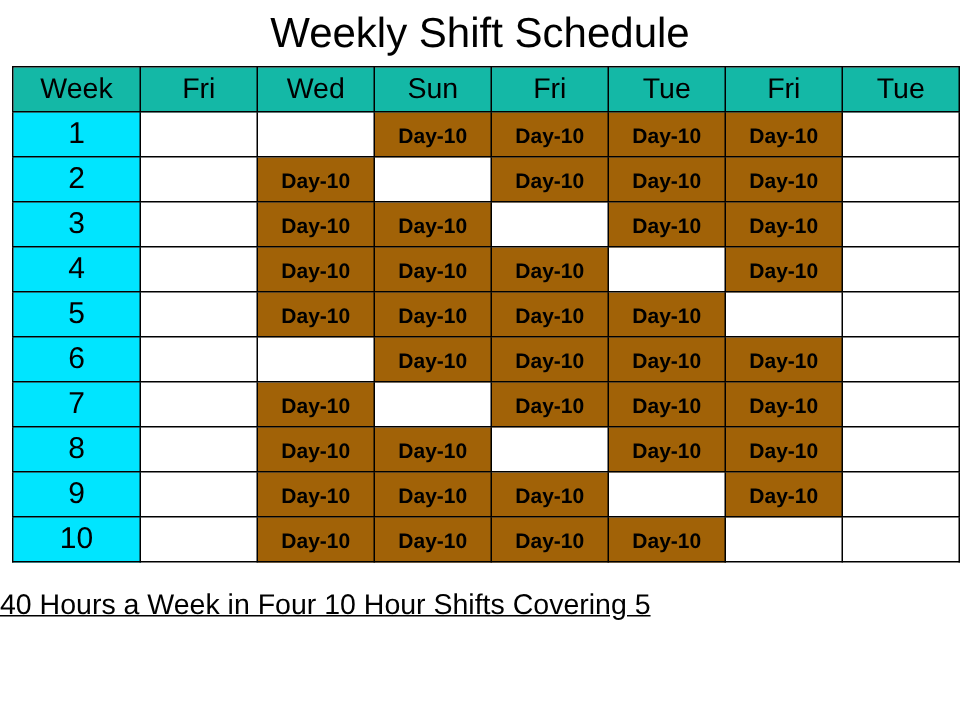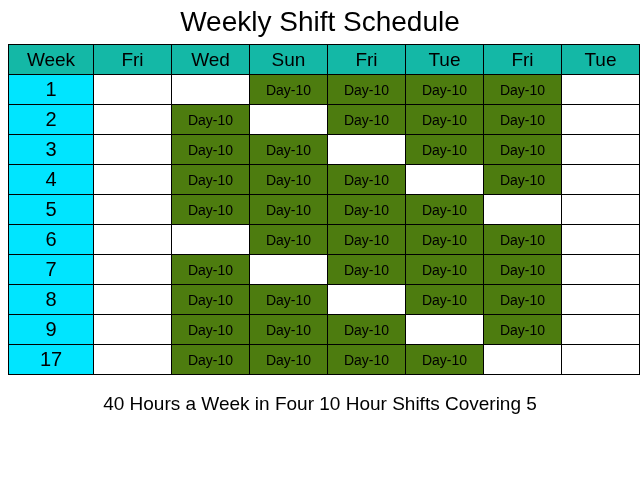--- a/index.html
+++ b/index.html
@@ -54,32 +54,33 @@
     width: 84px;
   }
   th.col-day {
     width: 77px;
   }
   td.week-cell {
     background: #00e5ff;
     font-size: 20px;
   }
   td.shift-on {
-    background: #4d7c0f;
+    background: #a16207;
     font-size: 14px;
-    font-weight: normal;
+    font-weight: bold;
   }
   td.shift-off {
     background: #ffffff;
   }
   .caption {
-    text-align: center;
+    text-align: left;
     font-size: 19px;
     line-height: 30px;
     padding-top: 14px;
+    text-decoration: underline;
   }
   .caption .line {
     display: block;
   }
 </style>
 </head>
 <body>
 
 <div class="page">
 
@@ -184,21 +185,21 @@
           <td class="week-cell">9</td>
           <td class="shift-off"></td>
           <td class="shift-on">Day-10</td>
           <td class="shift-on">Day-10</td>
           <td class="shift-on">Day-10</td>
           <td class="shift-off"></td>
           <td class="shift-on">Day-10</td>
           <td class="shift-off"></td>
         </tr>
         <tr>
-          <td class="week-cell">17</td>
+          <td class="week-cell">10</td>
           <td class="shift-off"></td>
           <td class="shift-on">Day-10</td>
           <td class="shift-on">Day-10</td>
           <td class="shift-on">Day-10</td>
           <td class="shift-on">Day-10</td>
           <td class="shift-off"></td>
           <td class="shift-off"></td>
         </tr>
       </tbody>
     </table>

